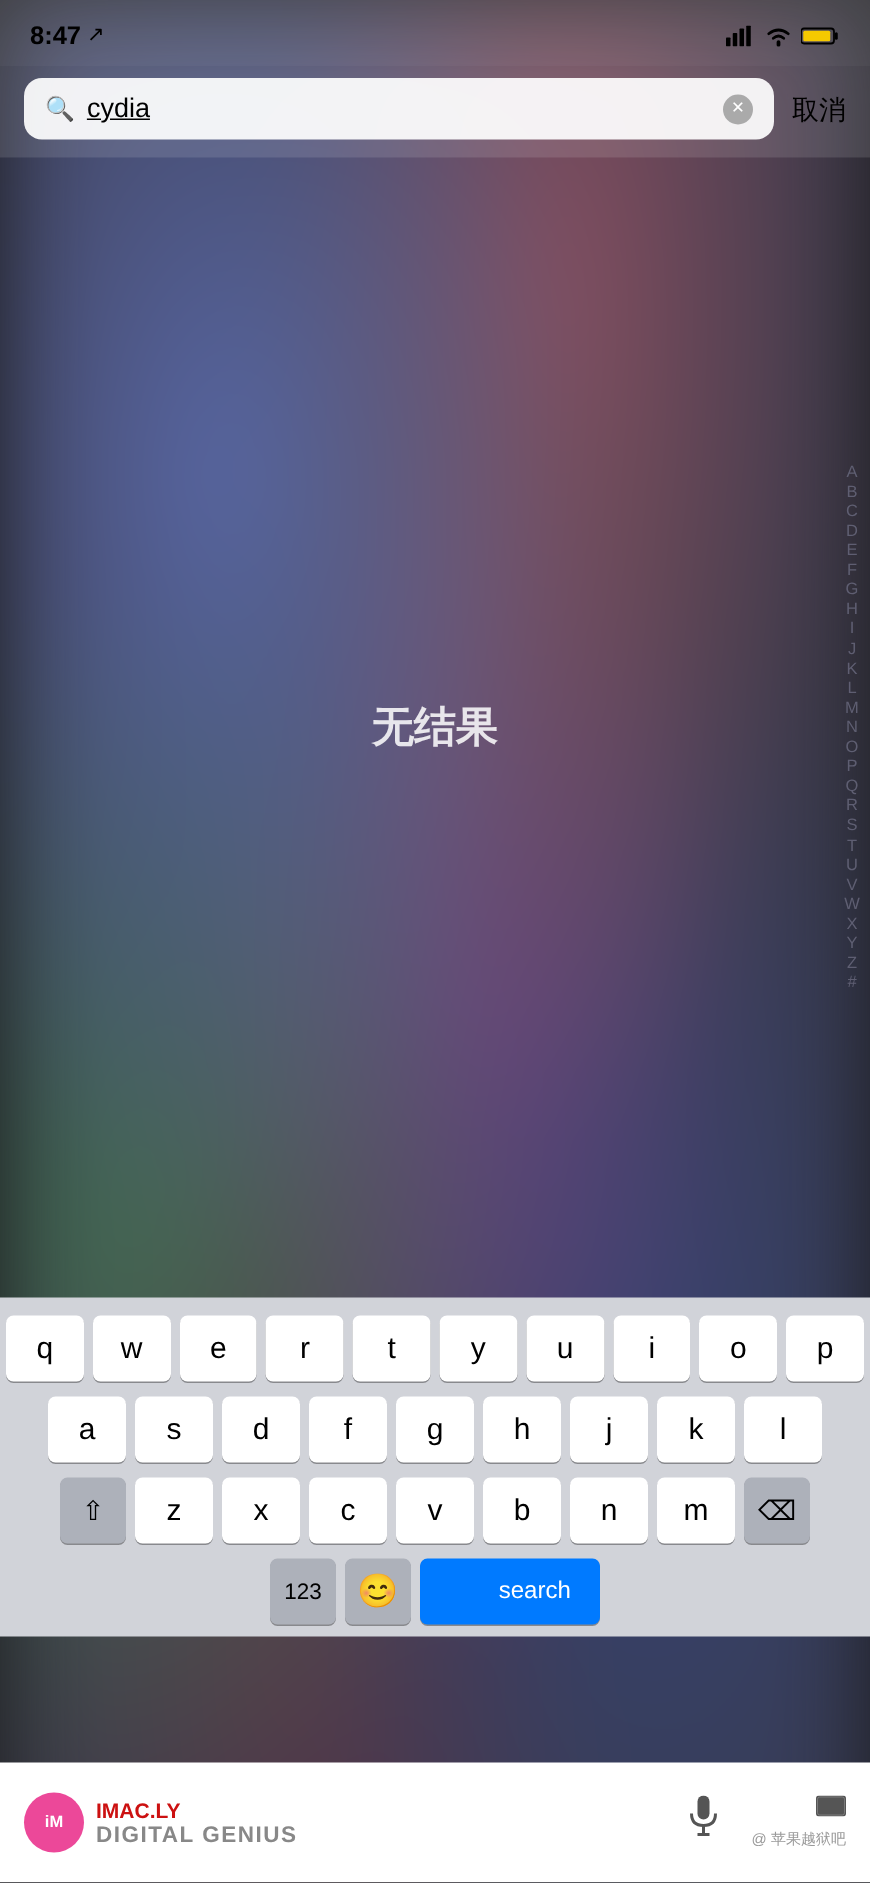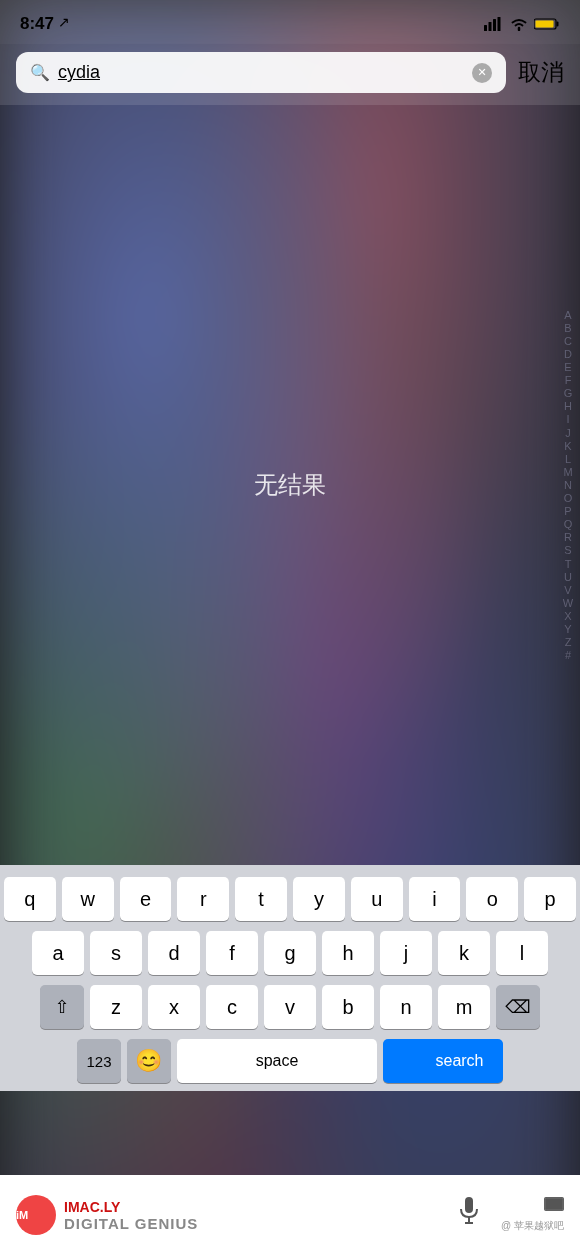--- a/index.html
+++ b/index.html
@@ -61,34 +61,34 @@
       border-radius: 50%;
       display: flex;
       align-items: center;
       justify-content: center;
       color: white;
       font-size: 12px;
       cursor: pointer;
     }
     .cancel-btn {
       color: #000;
-      font-size: 23px;
+      font-size: 18px;
       font-weight: 400;
       white-space: nowrap;
       cursor: pointer;
     }
 
     .no-results-text {
       position: absolute;
       top: 50%;
       left: 50%;
       transform: translate(-50%, -50%);
-      font-size: 24px;
+      font-size: 28px;
       color: rgba(255,255,255,0.85);
-      font-weight: 400;
+      font-weight: 700;
       white-space: nowrap;
       z-index: 2;
     }
 
     
     .alphabet-index {
       position: absolute;
       right: 0;
       top: 0;
       bottom: 0;
@@ -189,25 +189,25 @@
 
     .imac-logo {
       display: flex;
       align-items: center;
       gap: 8px;
     }
 
     .imac-circle {
       width: 40px;
       height: 40px;
-      background: #ef4444;
+      background: #ec4899;
       border-radius: 50%;
       display: flex;
       align-items: center;
-      justify-content: flex-start;
+      justify-content: center;
       font-size: 11px;
       font-weight: 700;
       color: #fff;
     }
 
     .imac-text {
       display: flex;
       flex-direction: column;
     }
     .imac-name {
@@ -356,21 +356,20 @@
       <div class="key">v</div>
       <div class="key">b</div>
       <div class="key">n</div>
       <div class="key">m</div>
       <div class="key key-dark key-delete" style="font-size:18px;">⌫</div>
     </div>
 
     <div class="keyboard-row">
       <div class="key key-dark key-123" style="font-size:15px;">123</div>
       <div class="key key-dark key-emoji">😊</div>
-      <div class="key key-space">space</div>
       <div class="key key-search">search</div>
     </div>
   </div>
 
   <div style="position:absolute;bottom:0;left:0;right:0;height:80px;background:#fff;z-index:20;display:flex;align-items:center;justify-content:space-between;padding:0 16px;">
     <div class="imac-logo">
       <div class="imac-circle">
         <span>iM</span>
       </div>
       <div class="imac-text">

